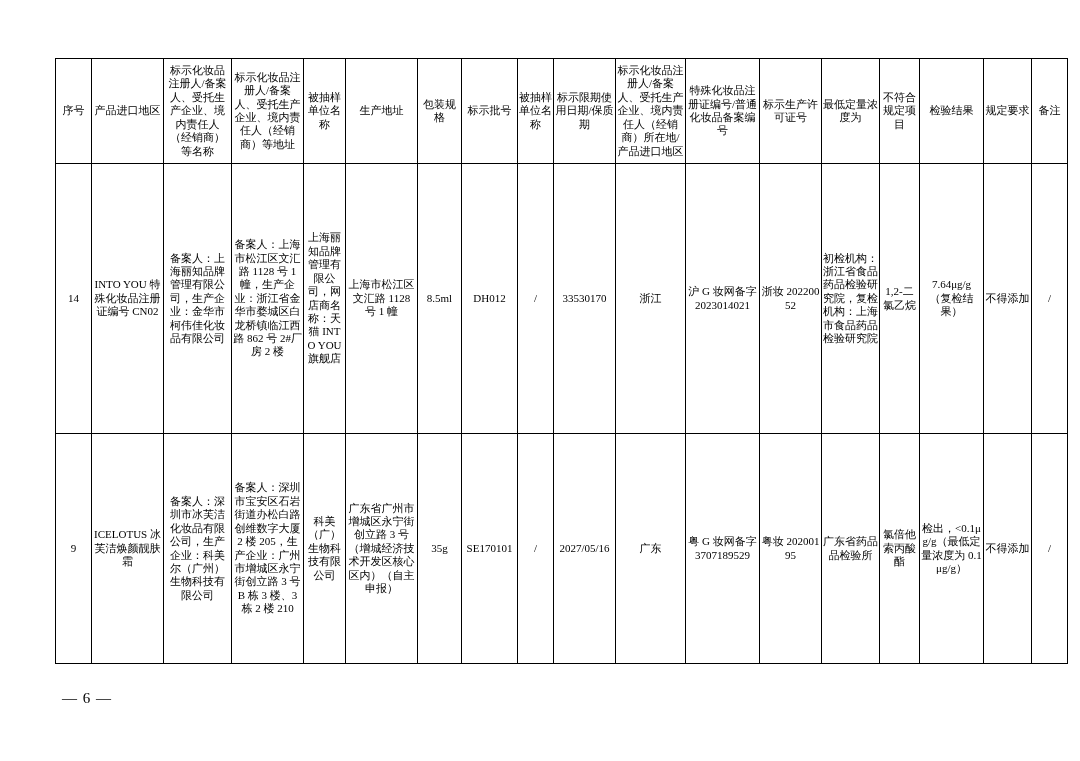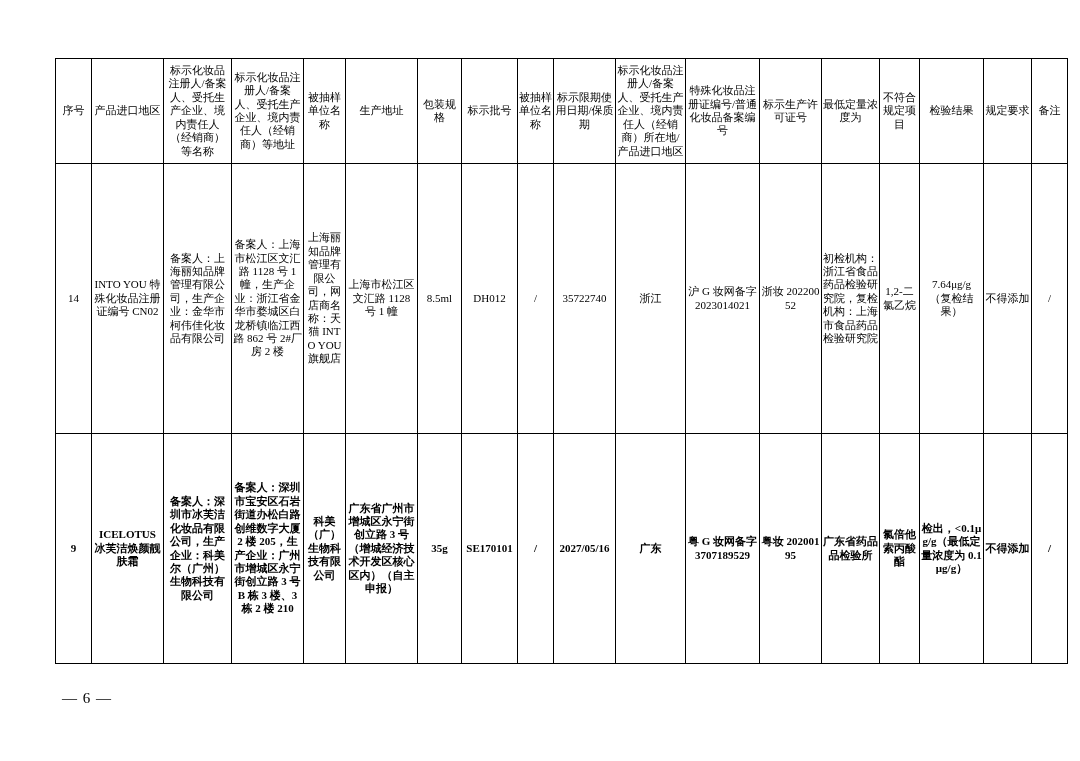--- a/index.html
+++ b/index.html
@@ -42,21 +42,21 @@
   thead td {
     height: 100px;
     font-size: 11px;
     line-height: 1.2;
     padding: 3px 2px;
   }
   tbody td {
     font-size: 11px;
   }
   tr.row-14 td { height: 265px; }
-  tr.row-15 td { height: 225px; font-weight: bold; }
+  tr.row-15 td { height: 225px; }
 
   
   .c0  { width: 36px; }
   .c1  { width: 72px; }
   .c2  { width: 68px; }
   .c3  { width: 72px; }
   .c4  { width: 42px; }
   .c5  { width: 72px; }
   .c6  { width: 44px; }
   .c7  { width: 56px; }
@@ -132,21 +132,21 @@
       <tr class="row-14">
         <td>14</td>
         <td>INTO YOU 特殊化妆品注册证编号 CN02</td>
         <td>备案人：上海丽知品牌管理有限公司，生产企业：金华市柯伟佳化妆品有限公司</td>
         <td>备案人：上海市松江区文汇路 1128 号 1 幢，生产企业：浙江省金华市婺城区白龙桥镇临江西路 862 号 2#厂房 2 楼</td>
         <td>上海丽知品牌管理有限公司，网店商名称：天猫 INTO YOU 旗舰店</td>
         <td>上海市松江区文汇路 1128 号 1 幢</td>
         <td>8.5ml</td>
         <td>DH012</td>
         <td>/</td>
-        <td>35722740</td>
+        <td>33530170</td>
         <td>浙江</td>
         <td>沪 G 妆网备字 2023014021</td>
         <td>浙妆 20220052</td>
         <td>初检机构：浙江省食品药品检验研究院，复检机构：上海市食品药品检验研究院</td>
         <td>1,2-二氯乙烷</td>
         <td>7.64μg/g（复检结果）</td>
         <td>不得添加</td>
         <td>/</td>
       </tr>
       <tr class="row-15">

